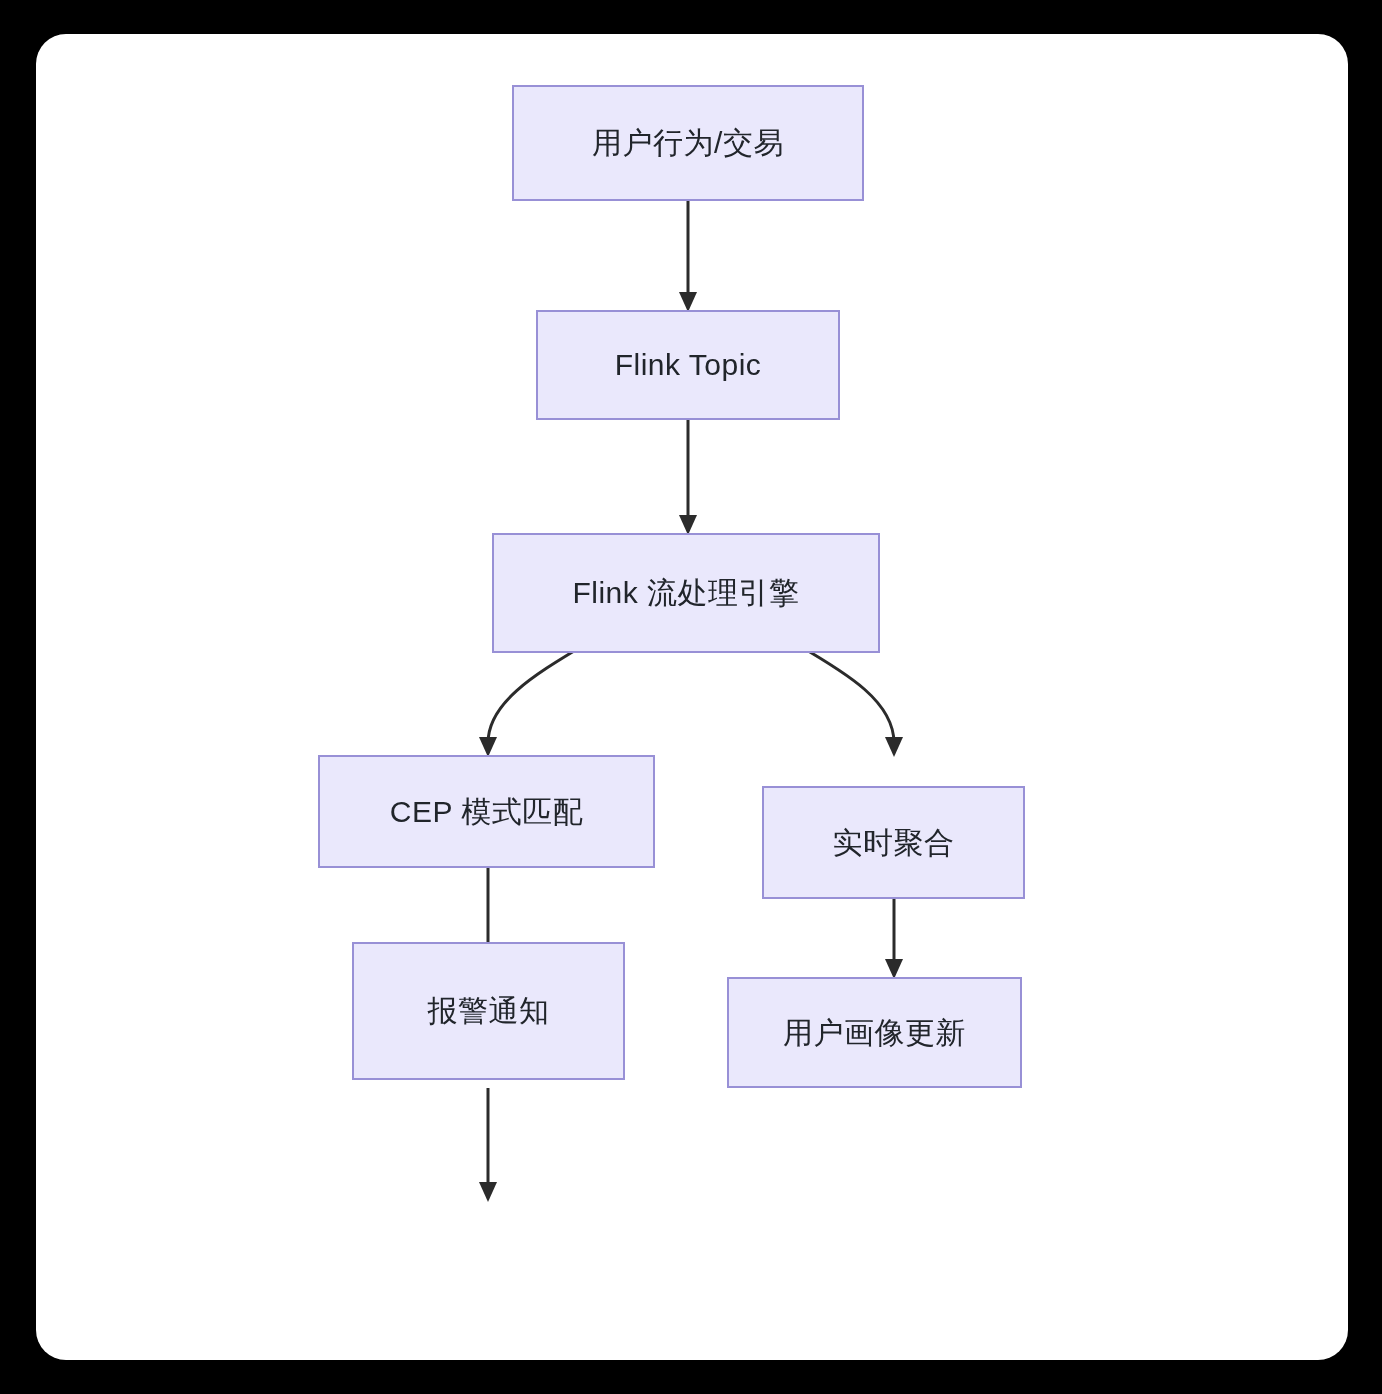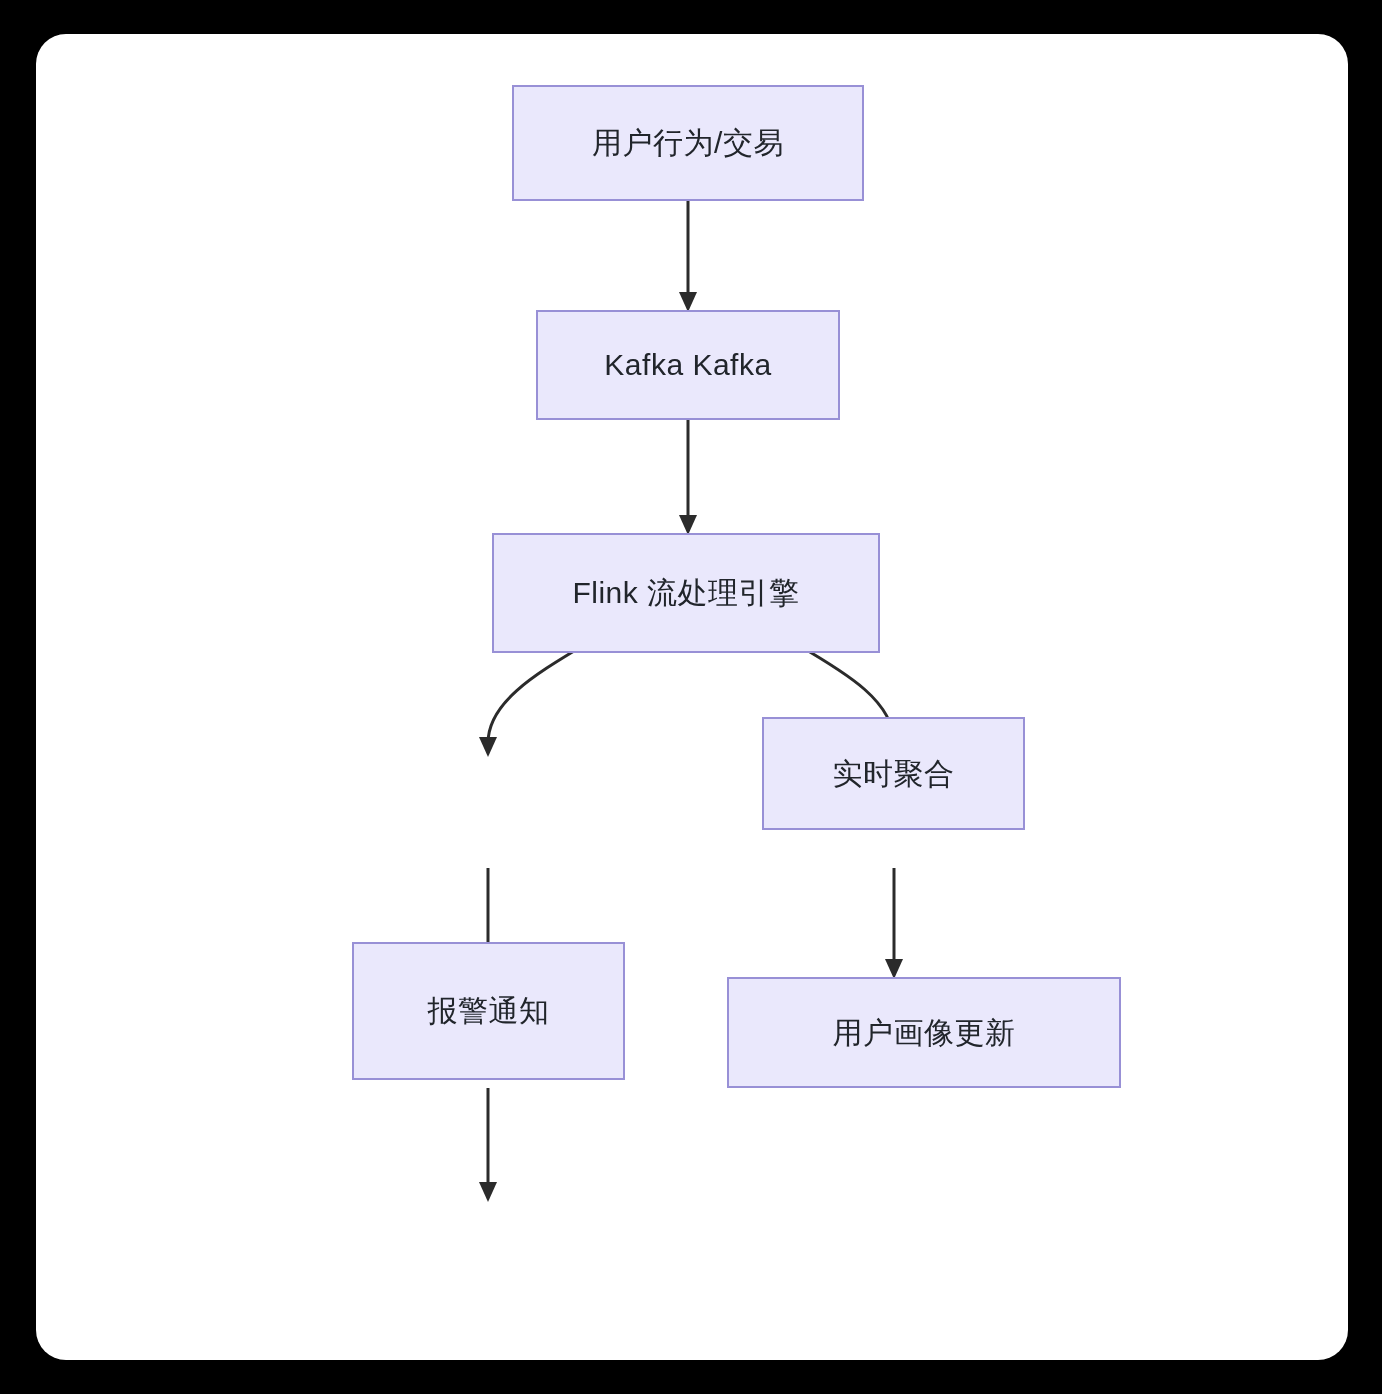--- a/index.html
+++ b/index.html
@@ -123,36 +123,39 @@
           <path class="edge-line" d="M 452 1054 L 452 1154"></path>
           <polygon class="arrow-head" points="452,1168 443,1148 461,1148"></polygon>
         </g>
       </svg>
 
       <div class="node" style="left:476px; top:51px; width:352px; height:116px;">
         <span class="node-label">用户行为/交易</span>
       </div>
 
       <div class="node" style="left:500px; top:276px; width:304px; height:110px;">
-        <span class="node-label">Kafka Kafka</span>
+        <span class="node-label">Flink Topic</span>
       </div>
 
       <div class="node" style="left:456px; top:499px; width:388px; height:120px;">
         <span class="node-label">Flink 流处理引擎</span>
       </div>
 
+      <div class="node" style="left:282px; top:721px; width:337px; height:113px;">
+        <span class="node-label">CEP 模式匹配</span>
+      </div>
 
-      <div class="node" style="left:726px; top:683px; width:263px; height:113px;">
+      <div class="node" style="left:726px; top:752px; width:263px; height:113px;">
         <span class="node-label">实时聚合</span>
       </div>
 
       <div class="node" style="left:316px; top:908px; width:273px; height:138px;justify-content:center;">
         <span class="node-label">报警通知</span>
       </div>
 
-      <div class="node" style="left:691px; top:943px; width:394px; height:111px;">
+      <div class="node" style="left:691px; top:943px; width:295px; height:111px;">
         <span class="node-label">用户画像更新</span>
       </div>
 
 
     </div>
   </div>
 </div>
 
 </body></html>

